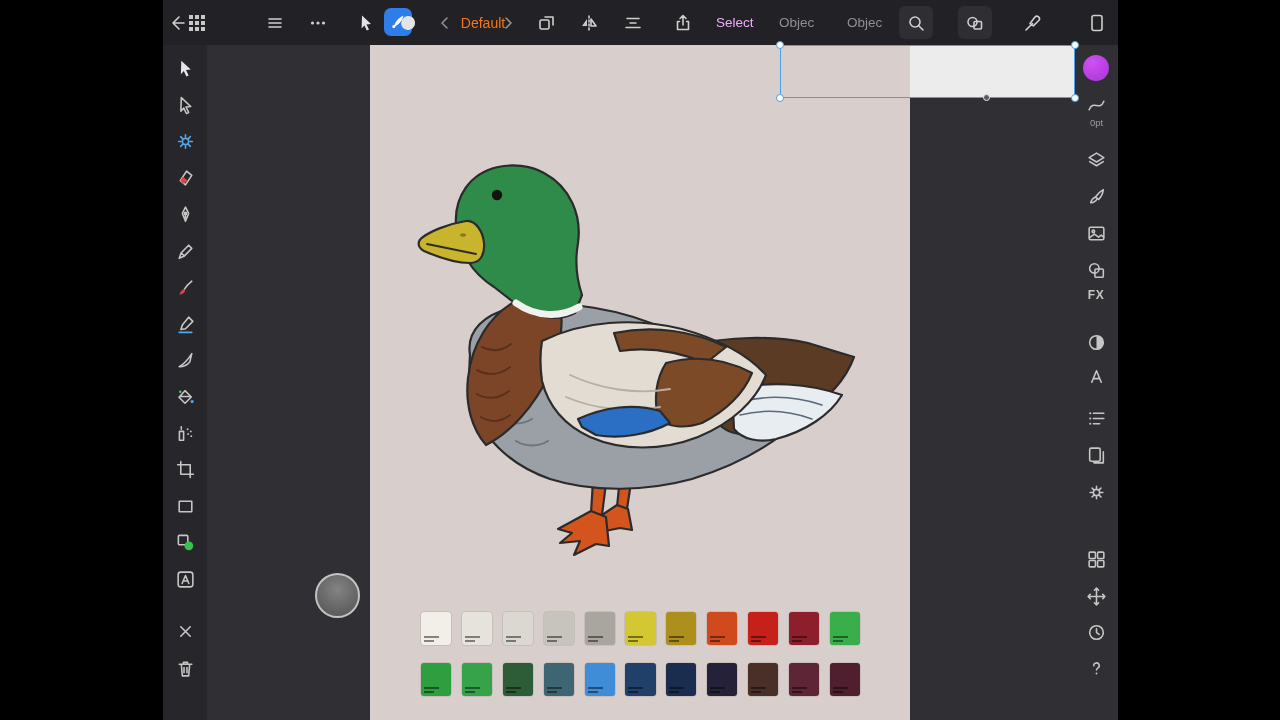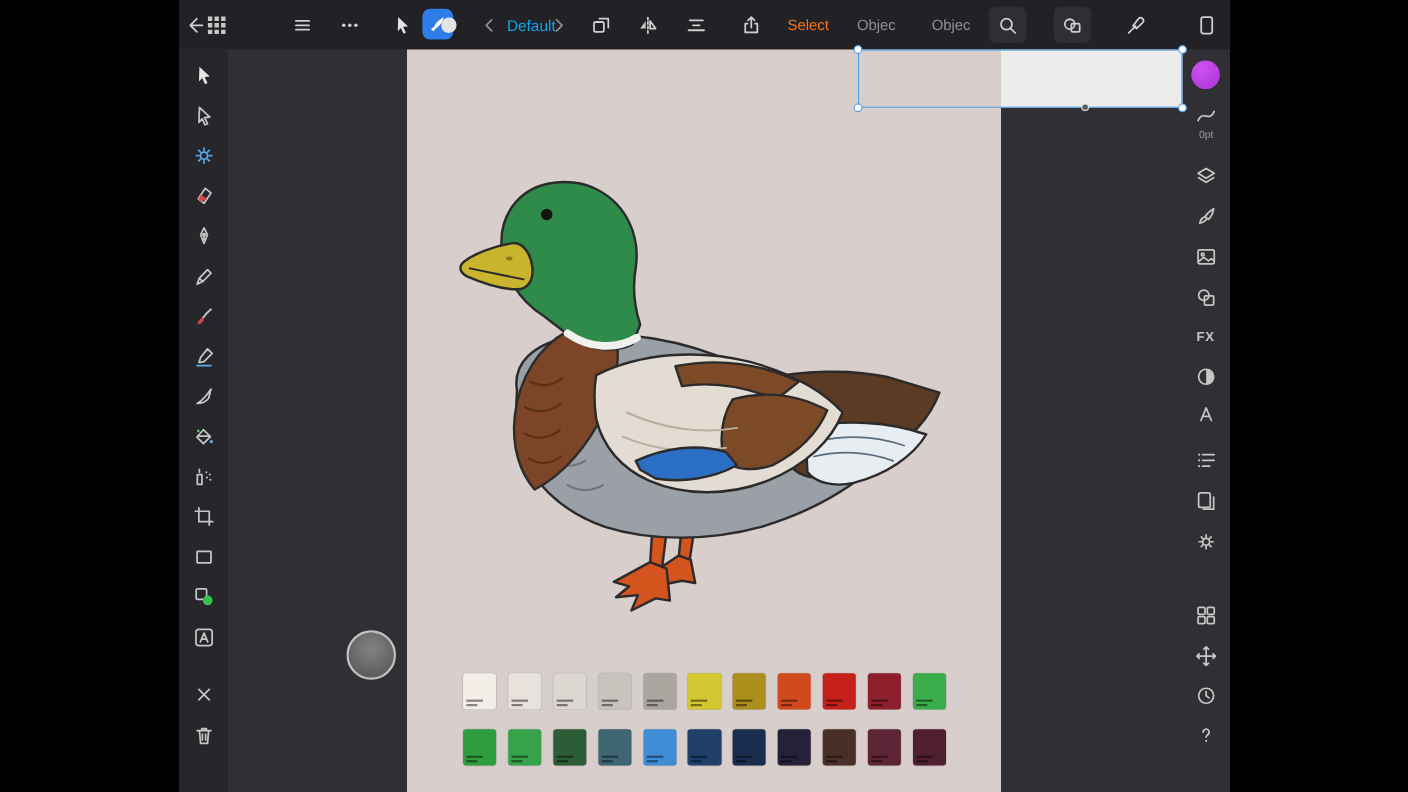--- a/index.html
+++ b/index.html
@@ -12,23 +12,23 @@
   
   .top-toolbar{position:absolute;left:163px;top:0;width:955px;height:45px;background:#222226;}
   .tbtn{position:absolute;top:6px;width:34px;height:33px;display:flex;align-items:center;
         justify-content:center;border-radius:6px;}
   .tbtn.small{width:20px;}
   .tbtn.boxed{background:#2e2e33;}
   .tbtn svg{width:20px;height:20px;stroke:#cfcfcf;fill:none;stroke-width:1.6;
             stroke-linecap:round;stroke-linejoin:round;}
   .active-tool{background:var(--accent,#2e7de9);width:28px;height:28px;top:8px;border-radius:7px;}
   .tlabel{position:absolute;top:0;height:45px;display:flex;align-items:center;font-size:13.5px;
-          color:#f97316;white-space:nowrap;overflow:hidden;}
+          color:#f0abfc;white-space:nowrap;overflow:hidden;}
   .tlabel.dim{color:#909094;}
-  .preset{color:#0ea5e9;font-size:14px;justify-content:center;}
+  .preset{color:#f97316;font-size:14px;justify-content:center;}
 
   
   .left-toolbar{position:absolute;left:163px;top:45px;width:44px;height:675px;background:#27272b;}
   .ltool{position:absolute;left:6px;width:32px;height:32px;display:flex;align-items:center;
          justify-content:center;border-radius:6px;}
   .ltool svg{width:21px;height:21px;stroke:#c6c6c6;fill:none;stroke-width:1.5;
              stroke-linecap:round;stroke-linejoin:round;}
 
   
   .workspace{position:absolute;left:207px;top:45px;width:911px;height:675px;background:#303034;}
@@ -461,21 +461,21 @@
           <circle cx="7" cy="8" r="1.2"></circle>
         <path d="M3.5 14 L8 10.5 L12 13.5 L14.5 11.5 L16.5 13.2"></path>
       </svg>
     </div>
     <div class="ricon" style="top:211px">
       <svg viewBox="0 0 20 20">
         <circle cx="8" cy="8" r="4.5"></circle>
           <rect x="8.5" y="8.5" width="8" height="8" rx="1"></rect>
       </svg>
     </div>
-    <div class="ricon" style="top:247px">
+    <div class="ricon" style="top:236px">
       <span class="fx-glyph">FX</span>
     </div>
     <div class="ricon" style="top:283px">
       <svg viewBox="0 0 20 20">
         <circle cx="10" cy="10" r="6.5"></circle>
           <path d="M10 3.5 a6.5 6.5 0 0 1 0 13 Z" style="fill:#c6c6c6;stroke:none"></path>
       </svg>
     </div>
     <div class="ricon" style="top:317px">
       <svg viewBox="0 0 20 20">

